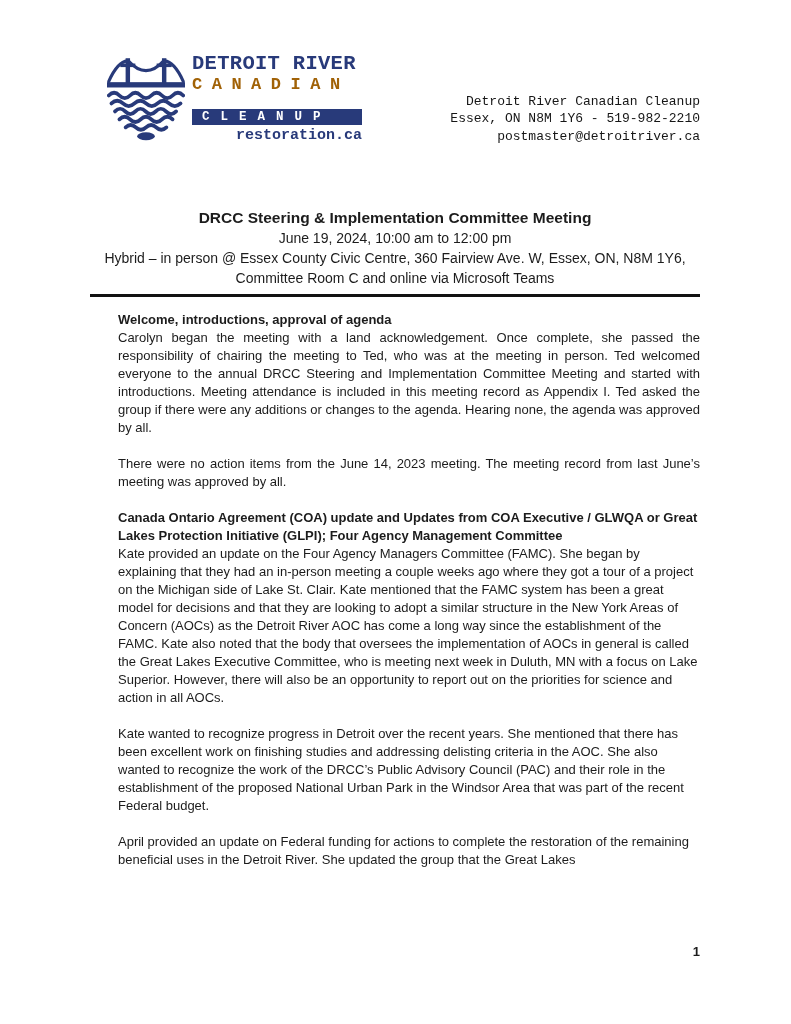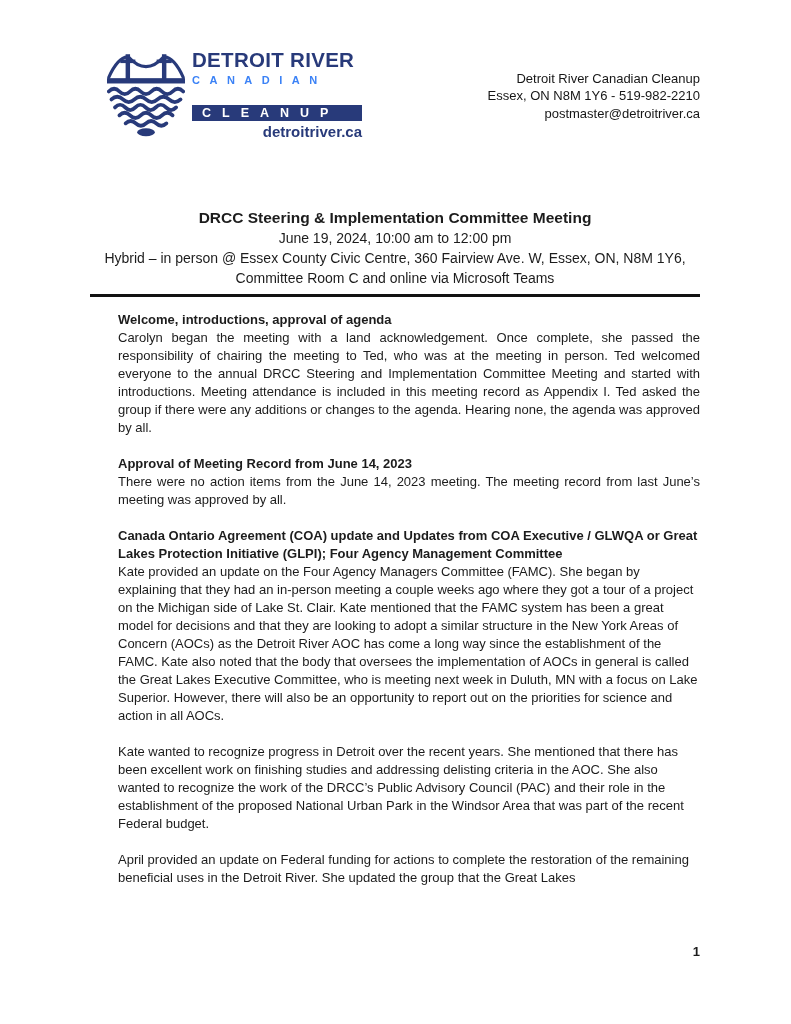--- a/index.html
+++ b/index.html
@@ -8,30 +8,30 @@
     width: 791px;
     height: 1024px;
     background: #ffffff;
     font-family: "Liberation Sans", "DejaVu Sans", sans-serif;
     color: #1c1c1c;
     overflow: hidden;
     box-sizing: border-box;
     padding: 45px 91px 0 90px;
   }
   
-  .header { display: flex; justify-content: space-between; align-items: center; height: 100px; }
+  .header { display: flex; justify-content: space-between; align-items: flex-end; height: 100px; font-family: Liberation Mono, monospace; }
   .logo-box { margin-left: 17px; display: flex; align-items: flex-start; }
   .logo-icon { width: 78px; height: 92px; flex: 0 0 auto; }
   .logo-text { width: 170px; margin-left: 7px; }
   .logo-title {
     color: #283a7a; font-weight: bold; font-size: 20.5px; line-height: 22px;
     letter-spacing: 0.3px; white-space: nowrap;
   }
   .logo-subtitle {
-    color: #3b82f6; font-weight: bold; font-size: 11px; line-height: 15px;
+    color: #a16207; font-weight: bold; font-size: 17px; line-height: 15px;
     letter-spacing: 9.5px; margin-top: 2px; white-space: nowrap;
   }
   .logo-bar {
     background: #283a7a; height: 16px; line-height: 16px; margin-top: 17px;
     color: #ffffff; font-weight: bold; font-size: 12.5px; letter-spacing: 11px;
     padding-left: 10px; white-space: nowrap; overflow: hidden;
   }
   .logo-url {
     color: #283a7a; font-weight: bold; font-size: 15px; line-height: 18px;
     text-align: right; margin-top: 2px;
@@ -77,21 +77,21 @@
           <path d="M5 53 q6.5 -6 13 0 t13 0 t13 0 t13 0 t13 0 t13 0"></path>
           <path d="M9 62 q5.75 -6 11.5 0 t11.5 0 t11.5 0 t11.5 0 t11.5 0 t11.5 0"></path>
           <path d="M14 71 q6 -6 12 0 t12 0 t12 0 t12 0 t12 0"></path>
           <path d="M21 80 q5.75 -5.5 11.5 0 t11.5 0 t11.5 0 t11.5 0"></path>
         </g>
       </svg>
       <div class="logo-text">
         <div class="logo-title">DETROIT RIVER</div>
         <div class="logo-subtitle">CANADIAN</div>
         <div class="logo-bar">CLEANUP</div>
-        <div class="logo-url">detroitriver.ca</div>
+        <div class="logo-url">restoration.ca</div>
       </div>
     </div>
     <div class="contact">
       <div>Detroit River Canadian Cleanup</div>
       <div>Essex, ON N8M 1Y6 - 519-982-2210</div>
       <div>postmaster@detroitriver.ca</div>
     </div>
   </div>
 
   <div class="title-block">
@@ -104,21 +104,20 @@
   <div class="rule"></div>
 
   <div class="content">
 
     <div class="section">
       <div class="sec-h">Welcome, introductions, approval of agenda</div>
       <p class="just">Carolyn began the meeting with a land acknowledgement. Once complete, she passed the responsibility of chairing the meeting to Ted, who was at the meeting in person. Ted welcomed everyone to the annual DRCC Steering and Implementation Committee Meeting and started with introductions. Meeting attendance is included in this meeting record as Appendix I. Ted asked the group if there were any additions or changes to the agenda. Hearing none, the agenda was approved by all.</p>
     </div>
 
     <div class="section">
-      <div class="sec-h">Approval of Meeting Record from June 14, 2023</div>
       <p class="just">There were no action items from the June 14, 2023 meeting. The meeting record from last June’s meeting was approved by all.</p>
     </div>
 
     <div class="section">
       <div class="sec-h">Canada Ontario Agreement (COA) update and Updates from COA Executive / GLWQA or Great Lakes Protection Initiative (GLPI); Four Agency Management Committee</div>
       <p>Kate provided an update on the Four Agency Managers Committee (FAMC). She began by explaining that they had an in-person meeting a couple weeks ago where they got a tour of a project on the Michigan side of Lake St. Clair. Kate mentioned that the FAMC system has been a great model for decisions and that they are looking to adopt a similar structure in the New York Areas of Concern (AOCs) as the Detroit River AOC has come a long way since the establishment of the FAMC. Kate also noted that the body that oversees the implementation of AOCs in general is called the Great Lakes Executive Committee, who is meeting next week in Duluth, MN with a focus on Lake Superior. However, there will also be an opportunity to report out on the priorities for science and action in all AOCs.</p>
       <p>Kate wanted to recognize progress in Detroit over the recent years. She mentioned that there has been excellent work on finishing studies and addressing delisting criteria in the AOC. She also wanted to recognize the work of the DRCC’s Public Advisory Council (PAC) and their role in the establishment of the proposed National Urban Park in the Windsor Area that was part of the recent Federal budget.</p>
       <p>April provided an update on Federal funding for actions to complete the restoration of the remaining beneficial uses in the Detroit River. She updated the group that the Great Lakes</p>
     </div>
 

